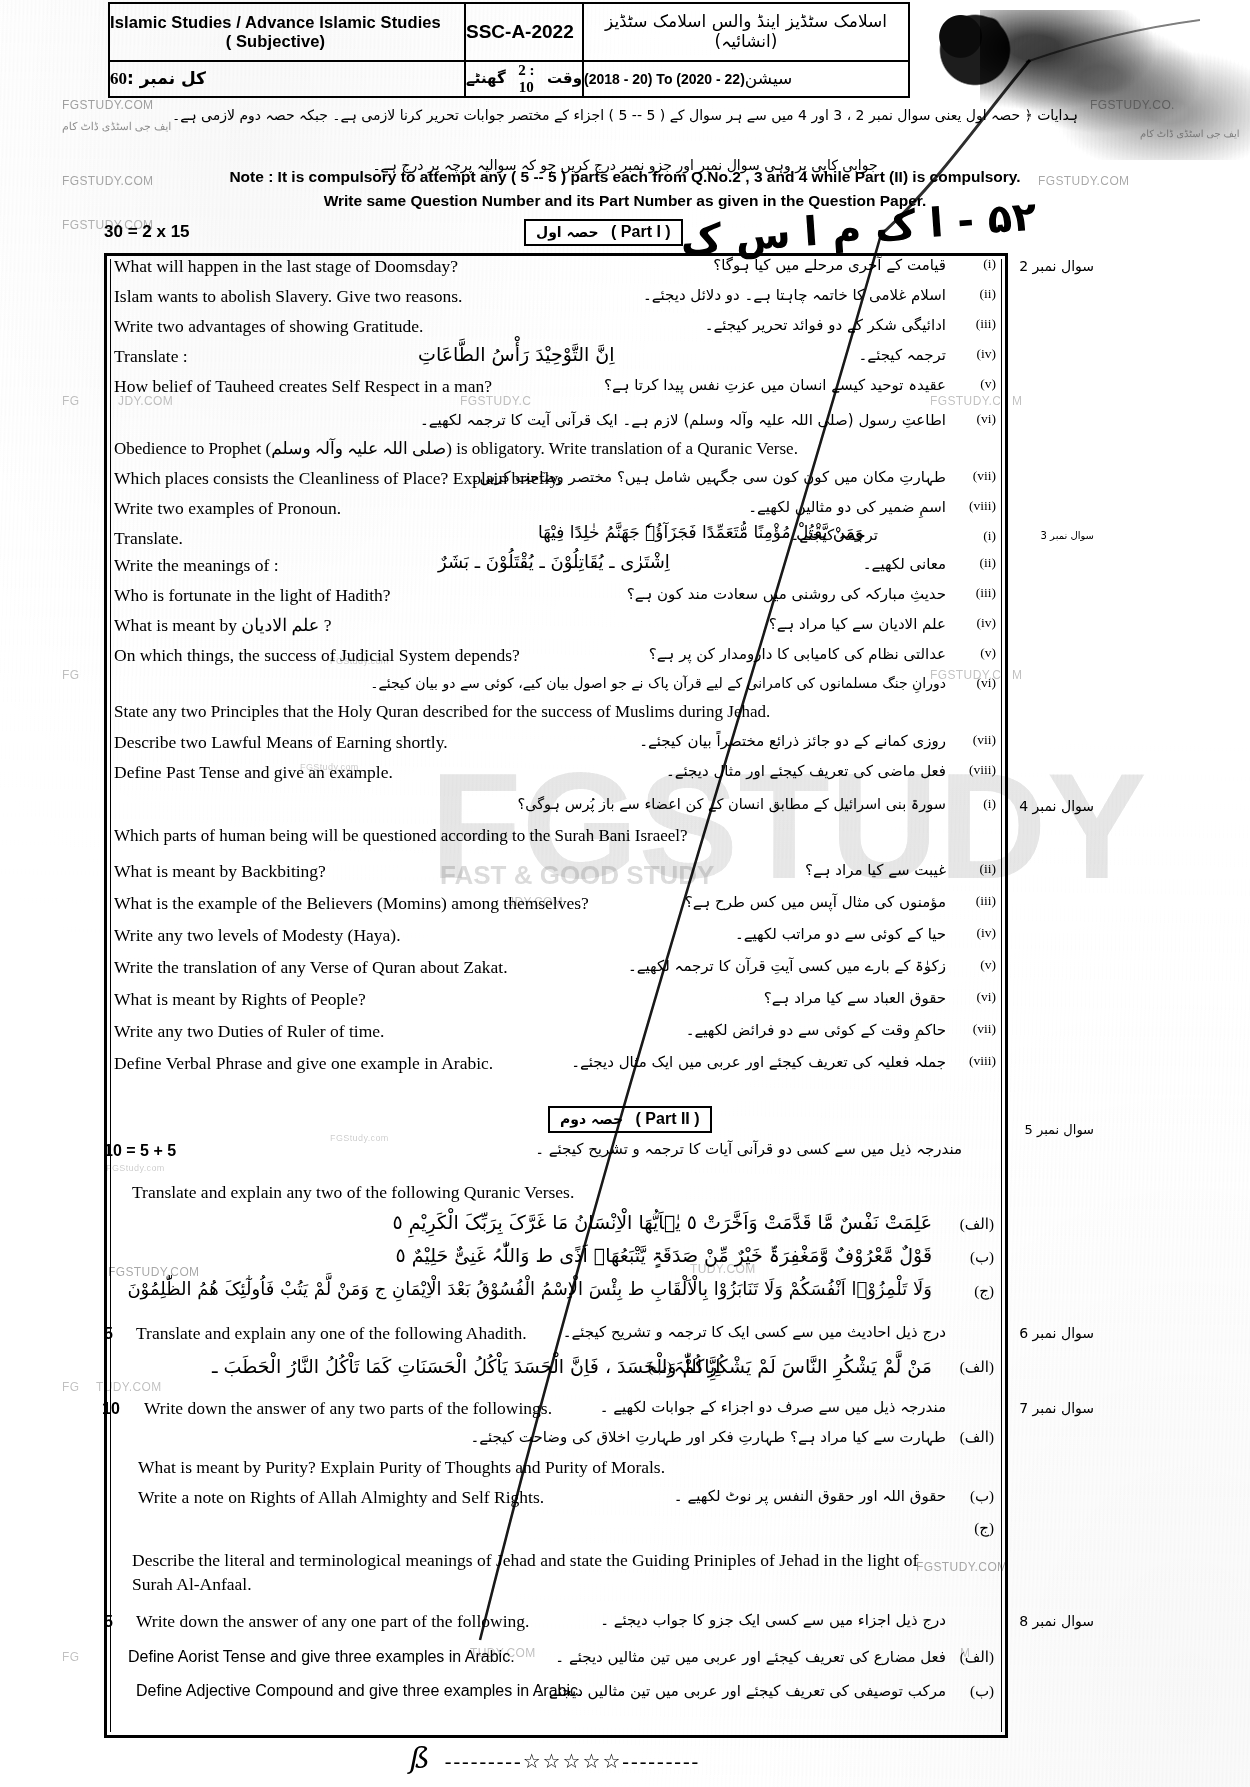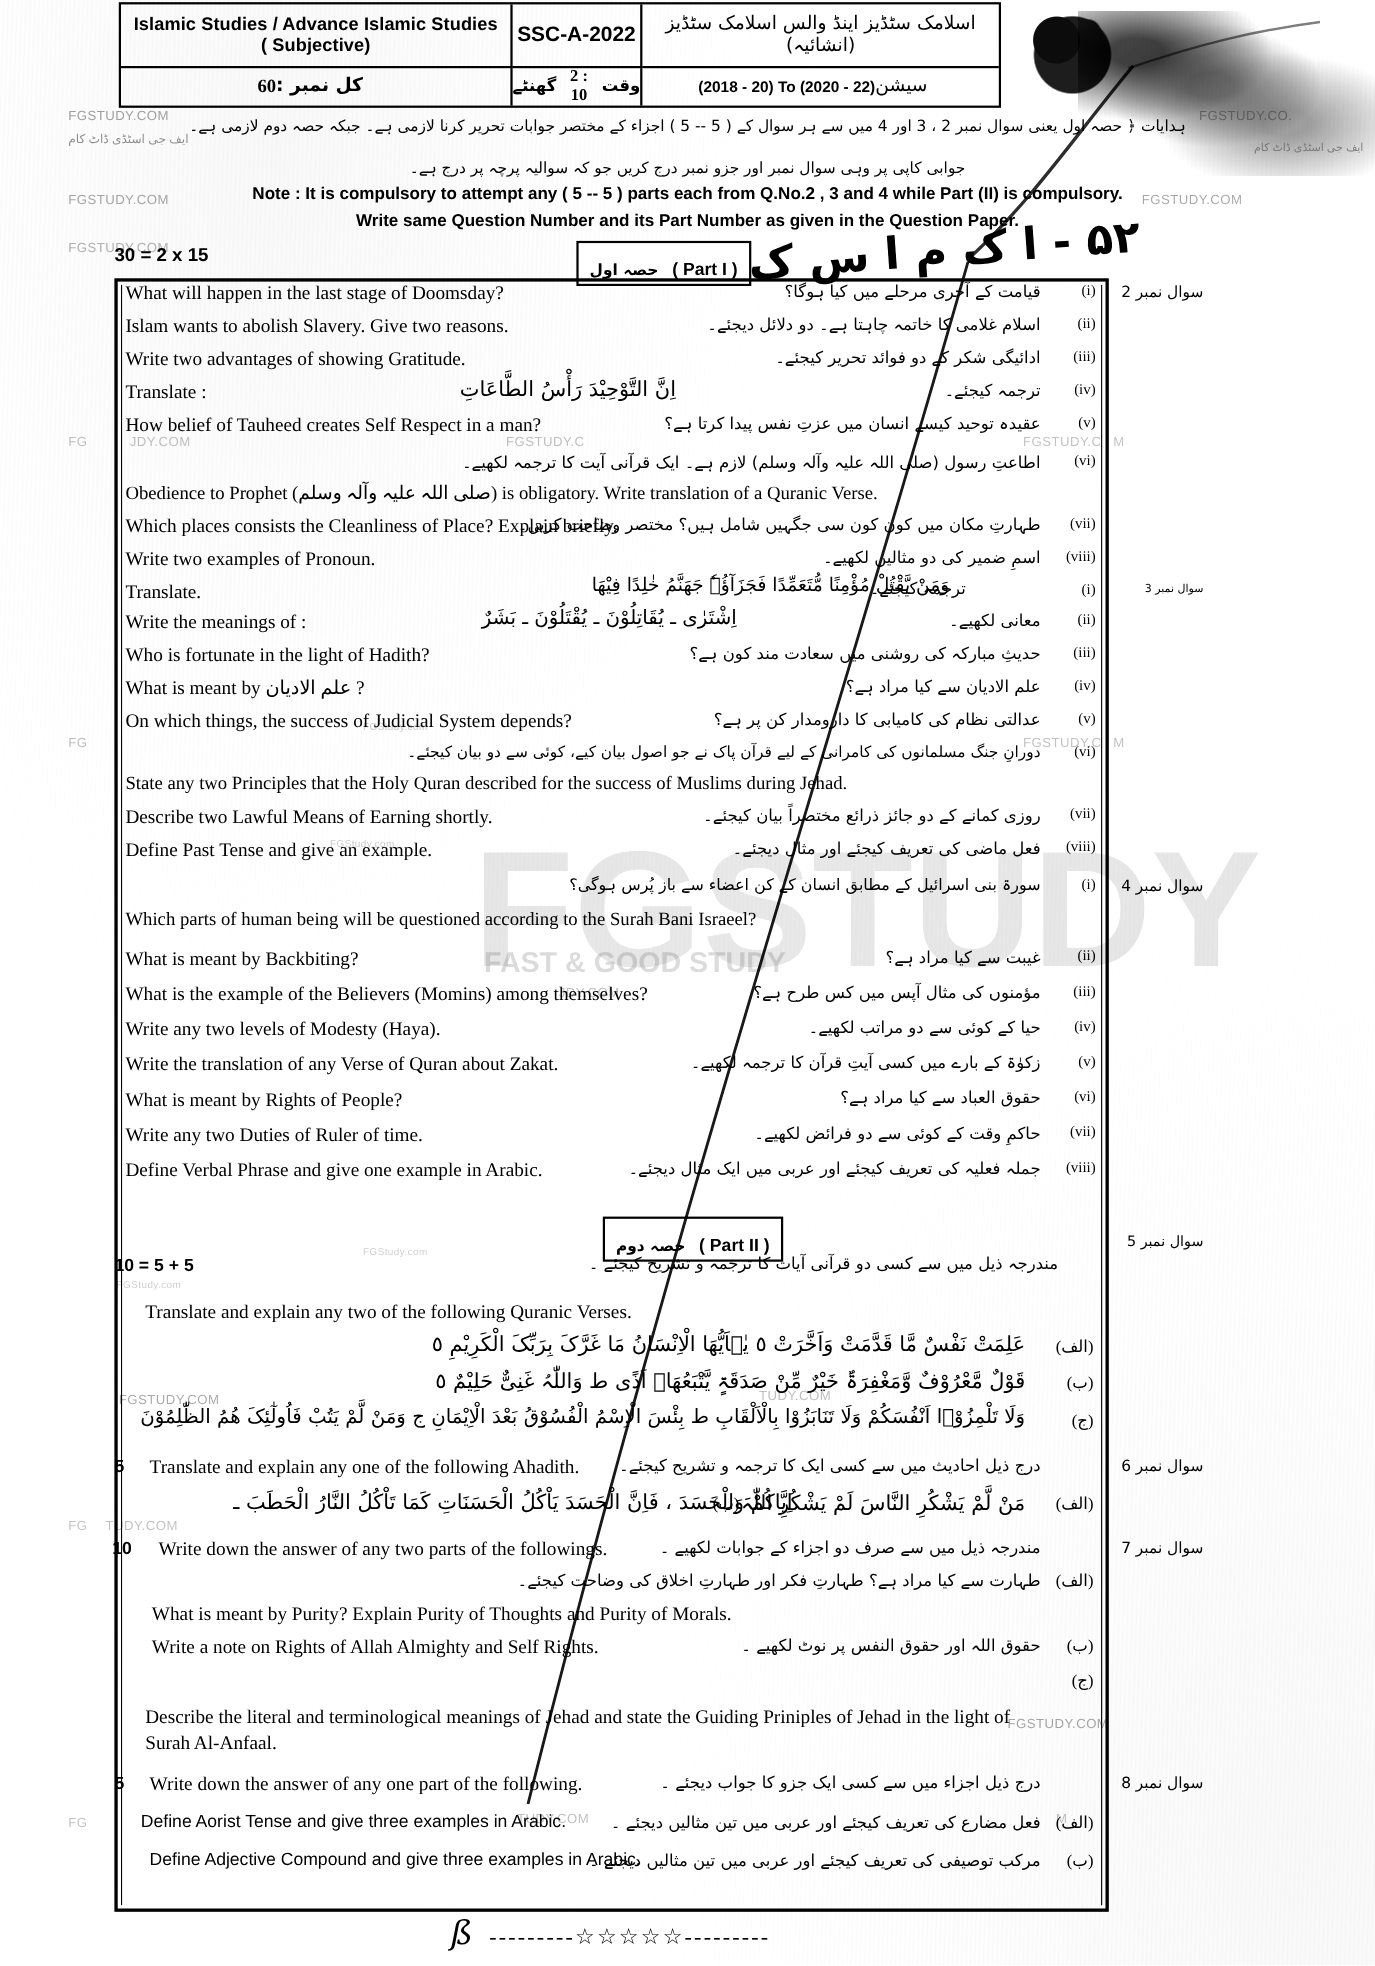--- a/index.html
+++ b/index.html
@@ -26,21 +26,21 @@
   
   #header-table{
     position:absolute;left:108px;top:2px;width:798px;height:92px;
     border:2px solid #000;
     display:grid;
     grid-template-columns:356px 118px 324px;
     grid-template-rows:58px 34px;
   }
   #header-table > div{
     border-right:2px solid #000;
-    display:flex;align-items:center;justify-content:center;
+    display:flex;align-items:center;
     text-align:center;line-height:1.15;
   }
   #header-table > div:nth-child(3),
   #header-table > div:nth-child(6){border-right:none;}
   #header-table .r1{border-bottom:2px solid #000;}
   .hsubj{
     font-family:"Liberation Sans", sans-serif;font-weight:bold;font-size:16.5px;
     letter-spacing:.1px;
   }
   .hcode{font-family:"Liberation Sans", sans-serif;font-weight:bold;font-size:19px;}
@@ -81,21 +81,21 @@
   
   #urdu-instructions{position:absolute;left:90px;top:104px;width:1070px;text-align:center;}
   .uline{font-size:14px;line-height:1.6;}
   #note-line{position:absolute;left:60px;top:168px;width:1130px;text-align:center;
     font-family:"Liberation Sans", sans-serif;font-weight:bold;font-size:15.5px;}
   #note-line2{position:absolute;left:60px;top:192px;width:1130px;text-align:center;
     font-family:"Liberation Sans", sans-serif;font-weight:bold;font-size:15.5px;}
 
   
   .part-box{
-    position:absolute;border:2px solid #000;padding:16px 10px 3px;
+    position:absolute;border:2px solid #000;padding:2px 10px 3px;
     font-family:"Liberation Sans", sans-serif;font-weight:bold;font-size:16px;
     background:#fff;white-space:nowrap;
   }
   #marks-p1{position:absolute;left:104px;top:222px;
     font-family:"Liberation Sans", sans-serif;font-weight:bold;font-size:17px;}
   #part1-box{left:524px;top:219px;}
   #handwriting{
     position:absolute;left:680px;top:205px;font-size:40px;font-weight:bold;
     font-family:"DejaVu Sans", sans-serif;transform:rotate(-4deg);letter-spacing:-2px;
   }
@@ -194,21 +194,21 @@
 <div class="wm" style="left:916px;top:1560px;color:#777;">FGSTUDY.COM</div>
 <div class="wm" style="left:508px;top:895px;color:#999;">JDY.COM</div>
 <div class="wm" style="left:62px;top:1650px;">FG</div>
 <div class="wm" style="left:470px;top:1646px;color:#999;">TUDY.COM</div>
 <div class="wm" style="left:960px;top:1646px;">M</div>
 <div class="wm-big" style="left:430px;top:740px;font-size:150px;">FGSTUDY</div>
 <div class="wm-big" style="left:440px;top:860px;font-size:26px;color:rgba(130,130,130,.30);">FAST &amp; GOOD STUDY</div>
 
 <div id="urdu-instructions">
   <div class="uline urdu">ہدایات  ﴿  حصہ اول یعنی سوال نمبر 2 ، 3 اور 4 میں سے ہر سوال کے ( 5 -- 5 ) اجزاء کے مختصر جوابات تحریر کرنا لازمی ہے۔ جبکہ حصہ دوم لازمی ہے۔</div>
-  <div class="uline urdu" style="margin-top:16px">جوابی کاپی پر وہی سوال نمبر اور جزو نمبر درج کریں جو کہ سوالیہ پرچہ پر درج ہے۔</div>
+  <div class="uline urdu" style="margin-top:28px">جوابی کاپی پر وہی سوال نمبر اور جزو نمبر درج کریں جو کہ سوالیہ پرچہ پر درج ہے۔</div>
 </div>
 <div id="note-line">Note : It is compulsory to attempt any ( 5 -- 5 ) parts each from Q.No.2 , 3 and 4 while Part (II) is compulsory.</div>
 <div id="note-line2">Write same Question Number and its Part Number as given in the Question Paper.</div>
 
 <div id="marks-p1">30 = 2 x 15</div>
 <div id="part1-box" class="part-box">
   <span class="urdu" style="font-size:14px">حصہ اول</span>
   <span style="margin-left:8px">( Part I )</span>
 </div>
 <div id="handwriting" class="urdu">۲۵ - ا ک م ا س ک</div>

